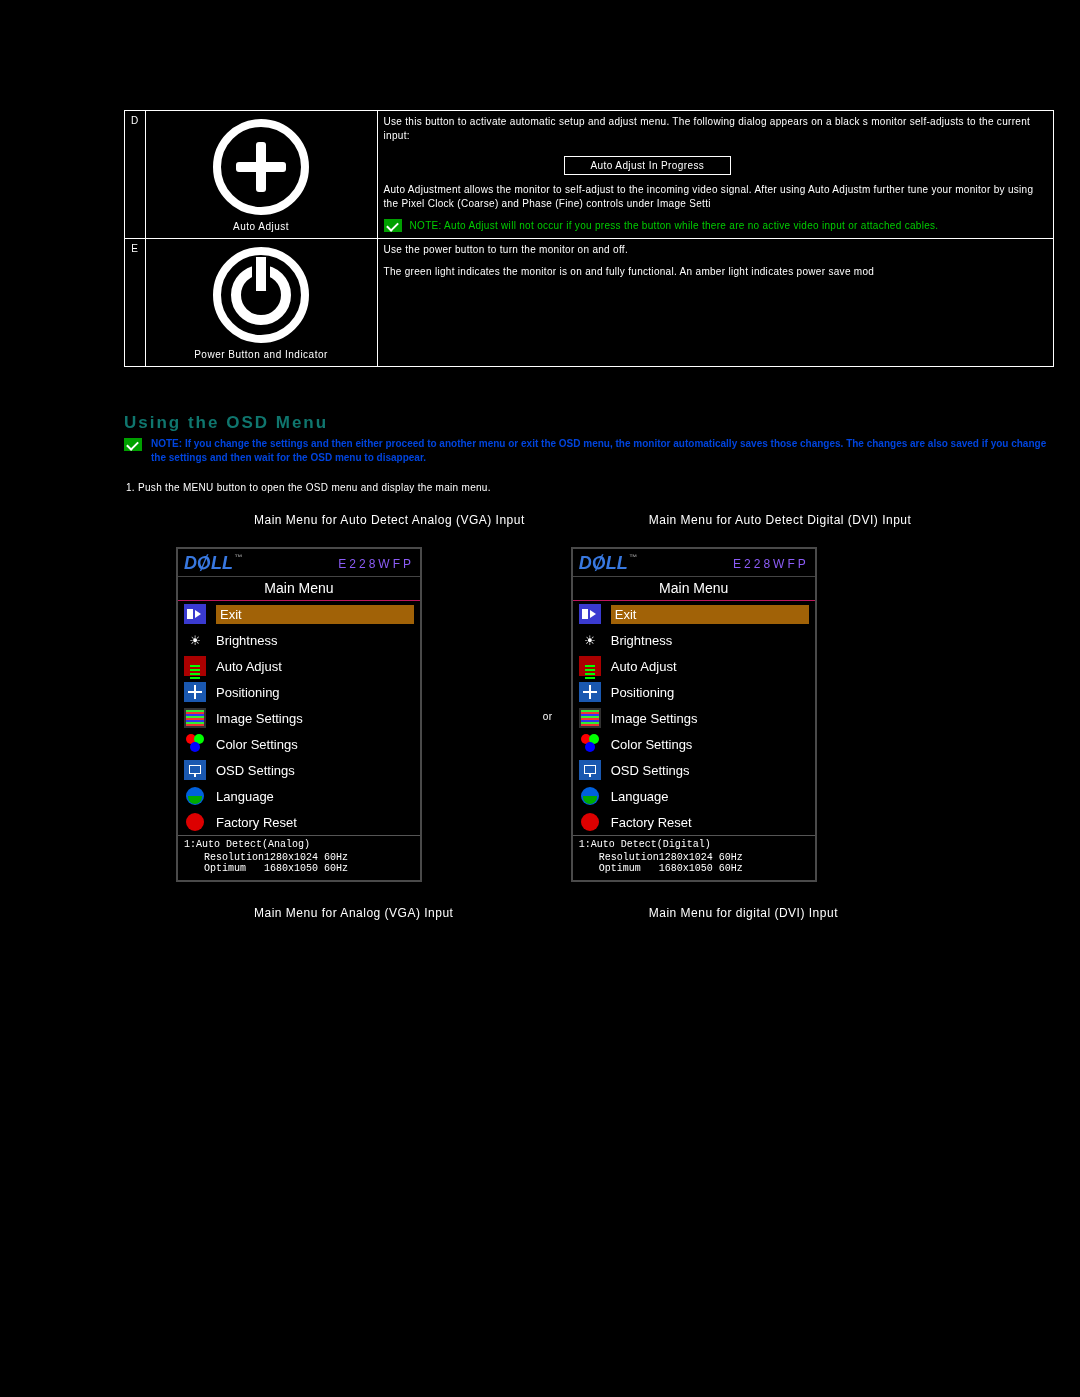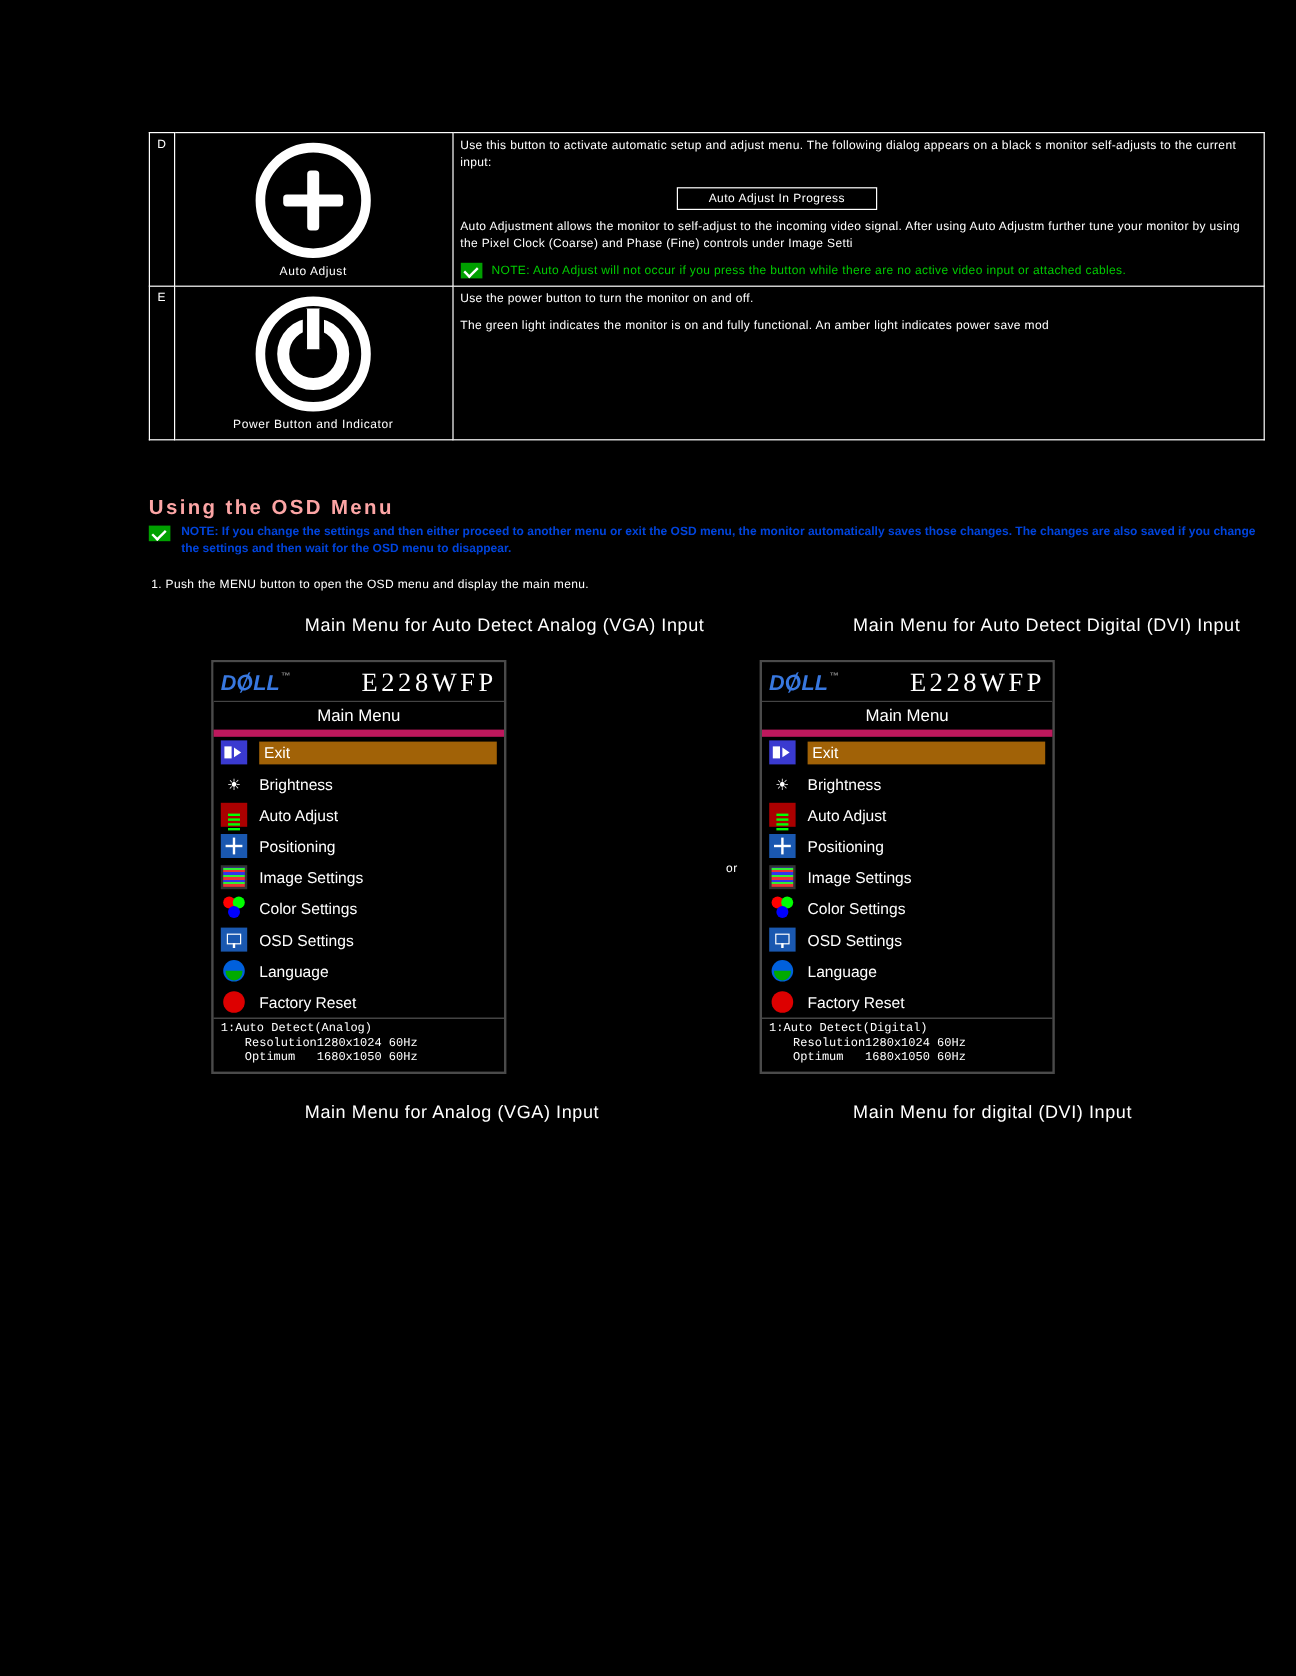--- a/index.html
+++ b/index.html
@@ -104,21 +104,21 @@
     content: "";
     position: absolute;
     top: 3px; left: 3px;
     width: 9px; height: 5px;
     border-left: 2px solid #fff;
     border-bottom: 2px solid #fff;
     transform: rotate(-45deg);
   }
   .note-text { color: #00cc00; font-size: 10px; line-height: 1.35; letter-spacing: 0.3px; }
   h2.section {
-    color: #fca5a5;
+    color: #0f766e;
     font-weight: bold;
     font-size: 17px;
     letter-spacing: 2px;
     margin: 46px 0 4px;
   }
   .note-blue {
     display: flex;
     gap: 9px;
     margin: 0 0 18px;
   }
@@ -136,21 +136,21 @@
   }
   ol.steps li { margin-bottom: 20px; }
   .menu-row {
     display: flex;
     align-items: center;
     gap: 18px;
     margin-left: 52px;
   }
   .menu-col { }
   .menu-caption {
-    font-size: 15px;
+    font-size: 12px;
     letter-spacing: 0.5px;
     margin-bottom: 20px;
     margin-left: 54px;
     padding-left: 24px;
   }
   .menu-caption.below { margin-top: 24px; margin-bottom: 0; }
   .or-word { font-size: 10px; letter-spacing: 0.5px; }
   
   .osd {
     width: 246px;
@@ -173,30 +173,29 @@
     font-size: 18px;
     letter-spacing: 0px;
   }
   .dell-logo .o {
     display: inline-block;
     transform: rotate(-20deg);
   }
   .tm { color: #888; font-size: 8px; margin-left: 1px; vertical-align: top; }
   .model {
     margin-left: auto;
-    color: #ffffff;
-    font-size: 22px;
+    color: #8b5cf6;
+    font-size: 12px;
     letter-spacing: 3px;
-    font-family: Liberation Serif, serif;
   }
   .osd-title {
     text-align: center;
     font-size: 14px;
     padding: 3px 0 4px;
-    border-bottom: 6px solid #be185d;
+    border-bottom: 1px solid #be185d;
   }
   .osd-list .item {
     display: flex;
     align-items: center;
     gap: 10px;
     padding: 3px 6px;
     font-size: 13px;
   }
   .osd-list .item.selected .label {
     background: #a16207;

